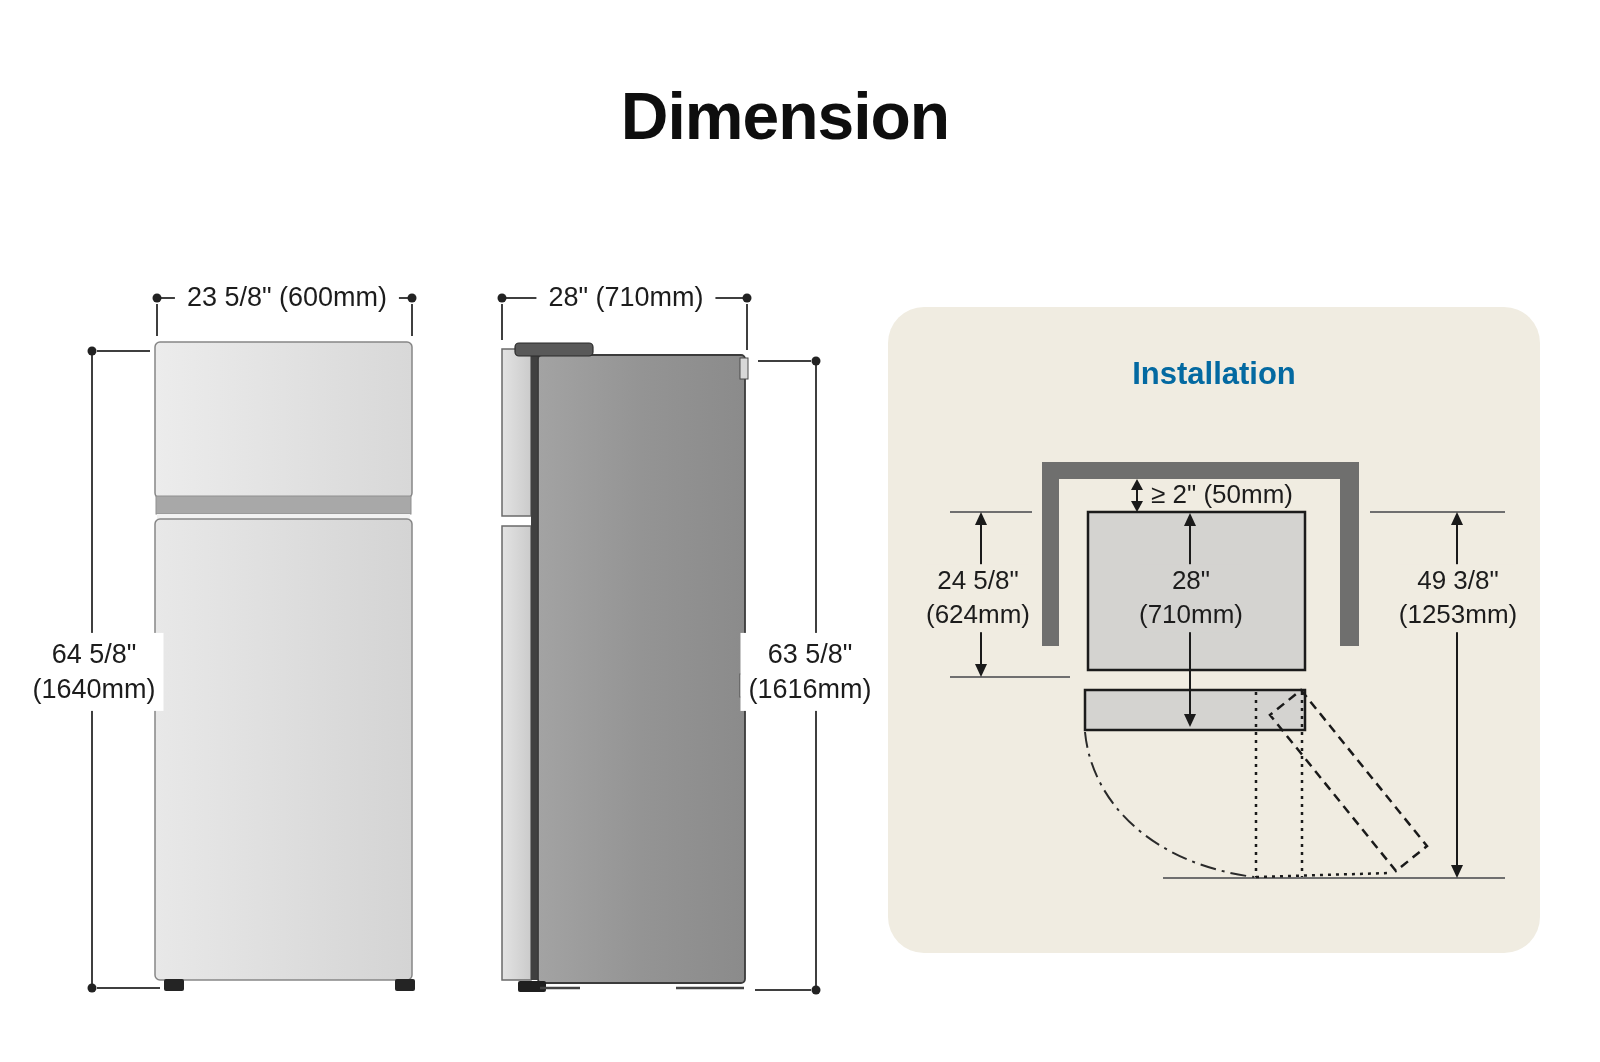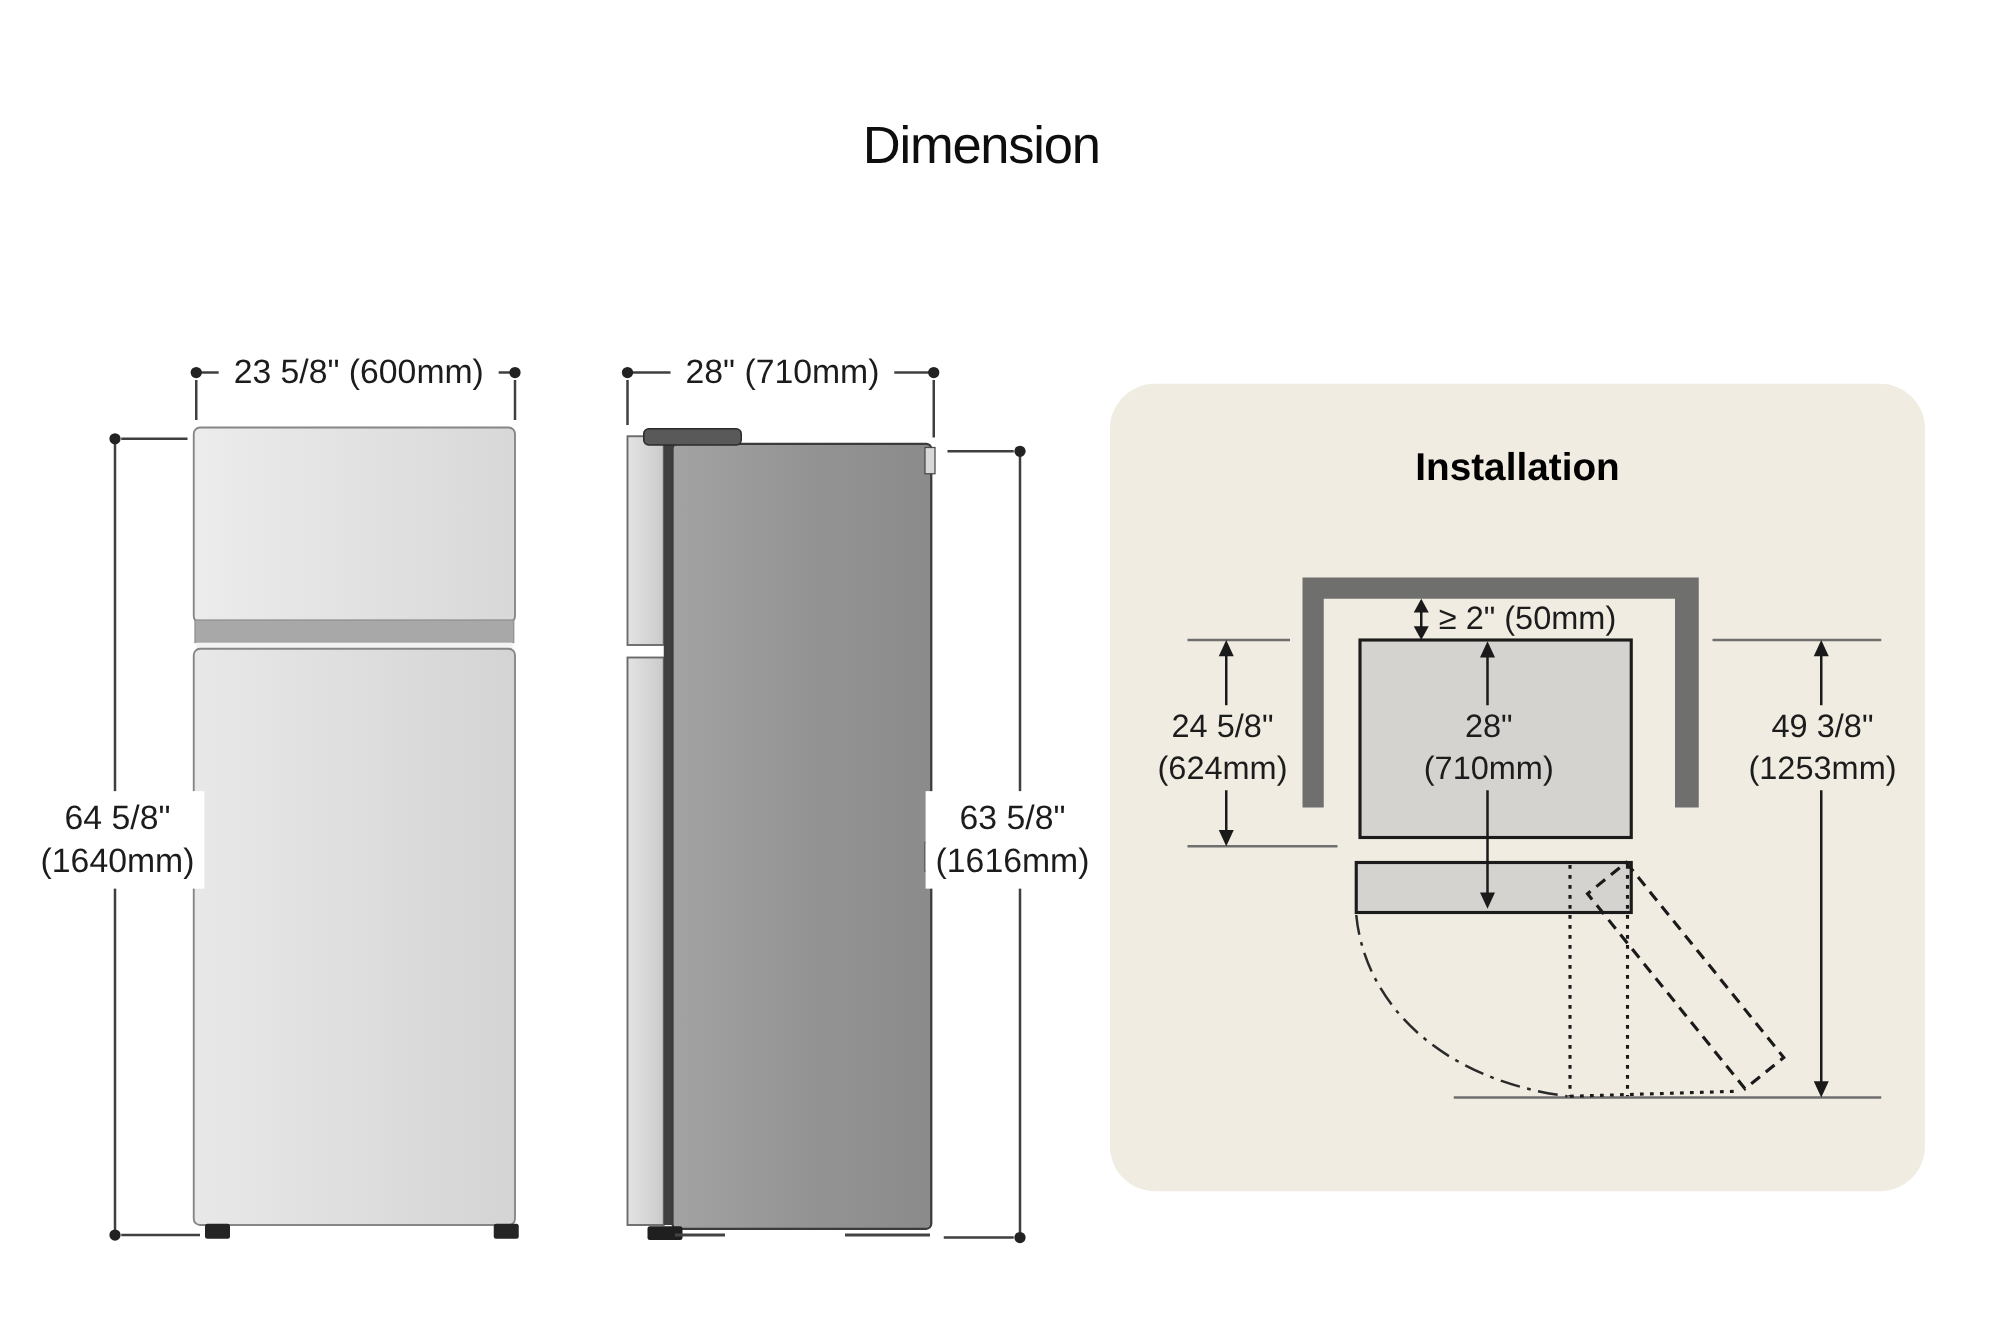--- a/index.html
+++ b/index.html
@@ -2,31 +2,31 @@
 <html><head>
 <meta charset="utf-8">
 <style>
   html,body { margin:0; padding:0; background:#ffffff; }
   .canvas {
     position:relative; width:1600px; height:1062px; background:#ffffff;
     font-family:"Liberation Sans","DejaVu Sans",sans-serif; color:#1b1b1b; overflow:hidden;
   }
   .page-title {
     position:absolute; left:785px; top:116px; transform:translate(-50%,-50%);
-    font-size:42px; font-weight:400; letter-spacing:-1px; color:#0e0e0e; white-space:nowrap;
+    font-size:66px; font-weight:700; letter-spacing:-1px; color:#0e0e0e; white-space:nowrap;
   }
   .lbl {
     position:absolute; transform:translate(-50%,-50%);
     font-size:27px; color:#1c1c1c; text-align:center; white-space:nowrap; line-height:1.3;
   }
   .lbl.h { padding:2px 12px; background:#ffffff; }
   .lbl.v { padding:4px 8px; background:#ffffff; }
   .inst-title {
     position:absolute; left:1214px; top:374px; transform:translate(-50%,-50%);
-    font-size:31px; font-weight:600; color:#000000; white-space:nowrap;
+    font-size:31px; font-weight:600; color:#0369a1; white-space:nowrap;
   }
   .lbl.inst { font-size:26px; }
   .lbl.bg-beige { background:#f0ece1; }
   .lbl.bg-gray  { background:#d4d3d0; }
   .lbl.bg-none  { background:transparent; }
   svg { position:absolute; left:0; top:0; }
 </style>
 </head>
 <body>
 

